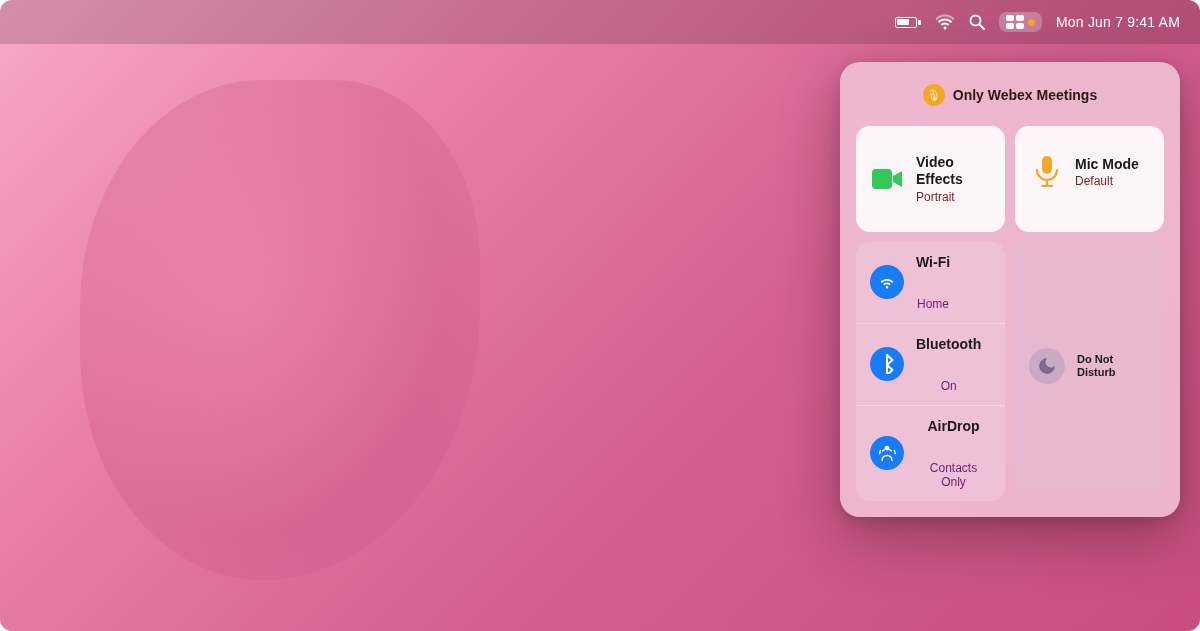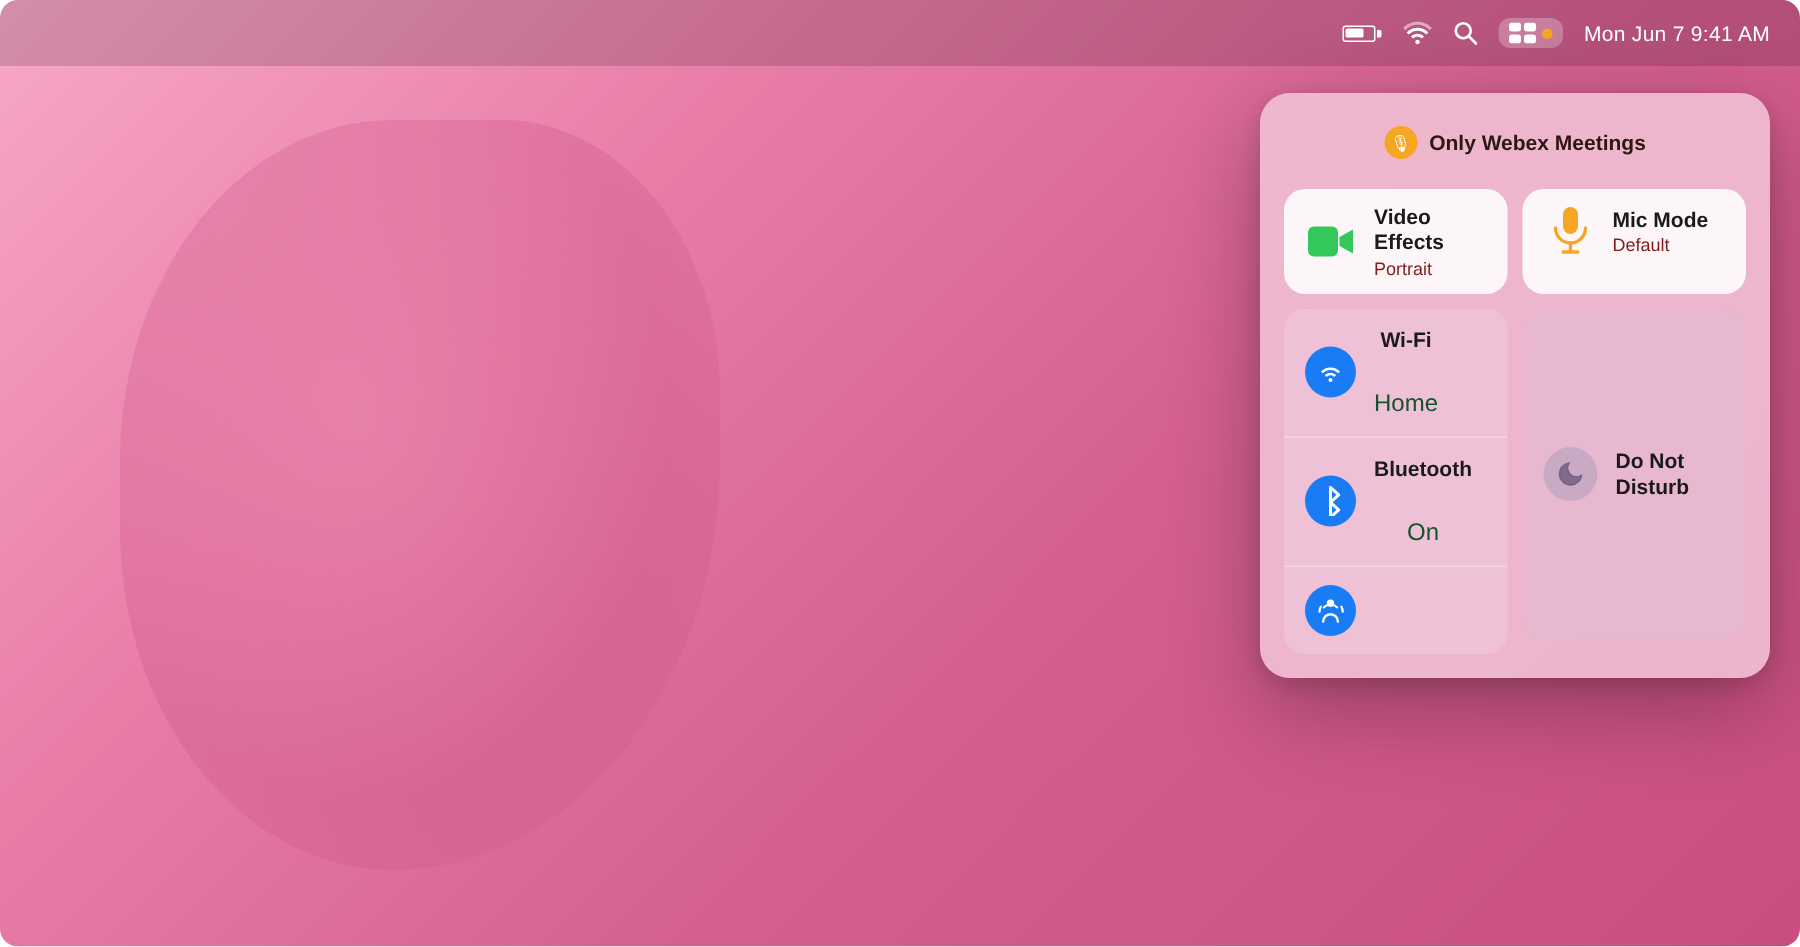--- a/index.html
+++ b/index.html
@@ -119,21 +119,21 @@
     .top-row {
       display: grid;
       grid-template-columns: 1fr 1fr;
       gap: 10px;
       margin-bottom: 10px;
     }
 
     .card {
       background: rgba(255,255,255,0.88);
       border-radius: 14px;
-      padding: 10px 14px;
+      padding: 28px 14px;
       cursor: pointer;
       transition: background 0.1s;
     }
 
     .card-with-icon {
       display: flex;
       align-items: center;
       gap: 10px;
     }
 
@@ -219,22 +219,22 @@
       flex-direction: column;
     }
 
     .conn-title {
       font-size: 14px;
       font-weight: 600;
       color: #1a1a1a;
     }
 
     .conn-subtitle {
-      font-size: 16px;
-      color: #14532d;
+      font-size: 12px;
+      color: #701a75;
       margin-top: 27px;
     }
 
     
     .right-column {
       display: flex;
       flex-direction: column;
       gap: 10px;
     }
 
@@ -260,21 +260,21 @@
       font-size: 18px;
       flex-shrink: 0;
     }
 
     .dnd-text {
       display: flex;
       flex-direction: column;
     }
 
     .dnd-title {
-      font-size: 14px;
+      font-size: 11px;
       font-weight: 600;
       color: #1a1a1a;
       line-height: 1.2;
     }
 
     .small-cards-row {
       display: grid;
       grid-template-columns: 1fr 1fr;
       gap: 10px;
     }
@@ -457,20 +457,24 @@
 
         <div class="connectivity-item">
           <div class="round-icon airdrop">
             <svg width="18" height="18" viewBox="0 0 20 22" fill="white">
               <circle cx="10" cy="5" r="3" fill="white"></circle>
               <path d="M4 20c0-3.31 2.69-6 6-6s6 2.69 6 6" stroke="white" stroke-width="2" fill="none" stroke-linecap="round"></path>
               <path d="M1 12c0-1.5.4-2.9 1.1-4.1M18.9 7.9C19.6 9.1 20 10.5 20 12" stroke="white" stroke-width="1.8" fill="none" stroke-linecap="round"></path>
               <path d="M4.5 8.5C5.7 7.3 7.3 6.5 9 6.2M11 6.2c1.7.3 3.3 1.1 4.5 2.3" stroke="white" stroke-width="1.6" fill="none" stroke-linecap="round"></path>
             </svg>
           </div>
+          <div class="conn-text">
+            <span class="conn-title">AirDrop</span>
+            <span class="conn-subtitle">Contacts Only</span>
+          </div>
         </div>
       </div>
 
       <div class="right-column">
 
         <div class="dnd-card">
           <div class="dnd-icon">
             <svg width="20" height="20" viewBox="0 0 24 24" fill="none">
               <path d="M21 12.79A9 9 0 1 1 11.21 3 7 7 0 0 0 21 12.79z" fill="rgba(100,80,120,0.7)" stroke="rgba(80,60,100,0.5)" stroke-width="1"></path>
             </svg>

